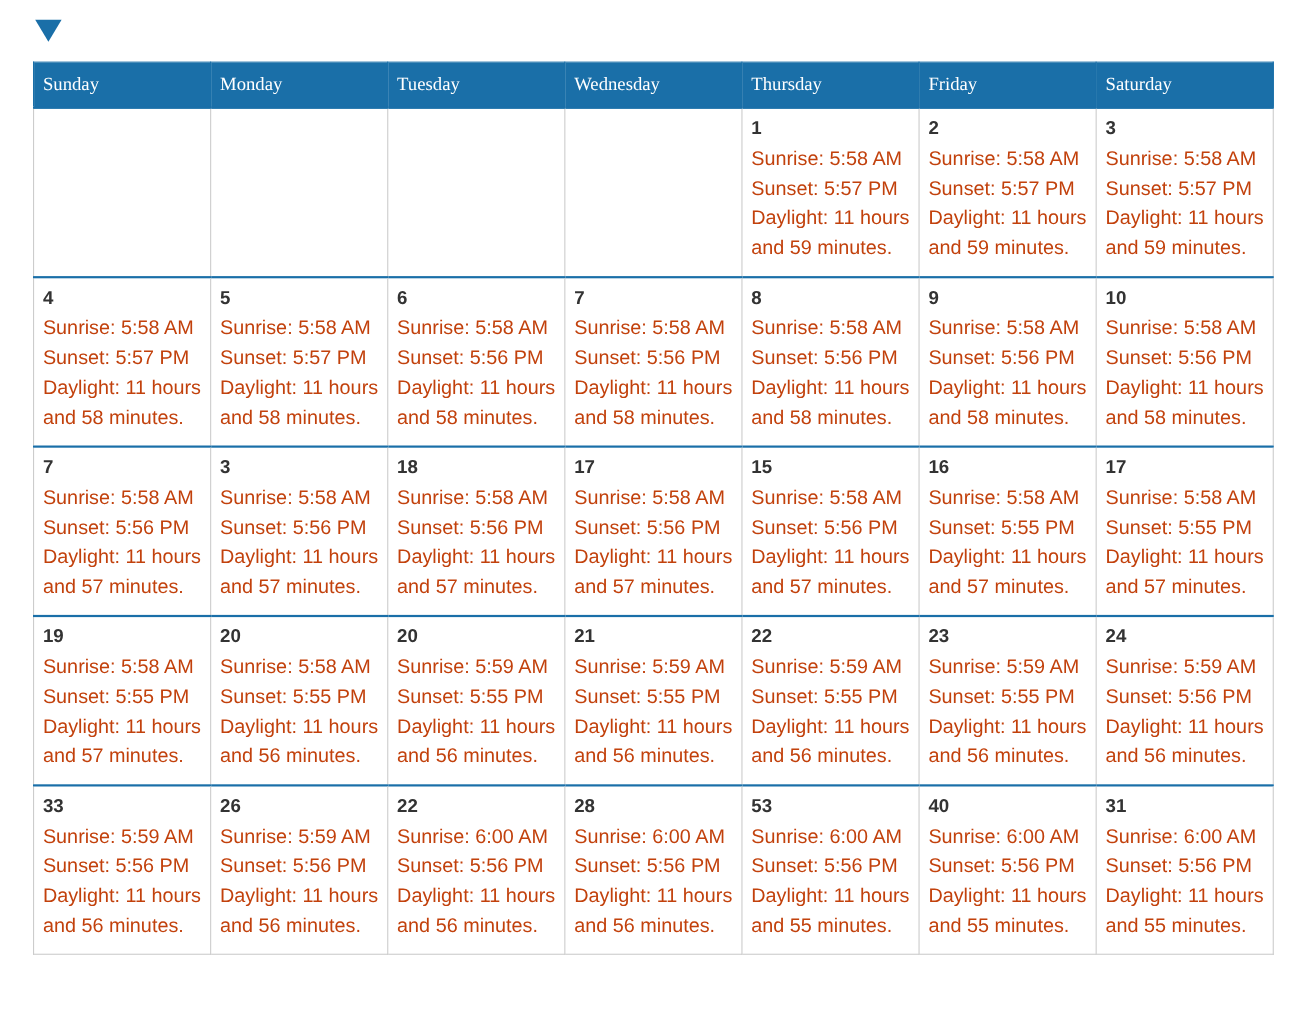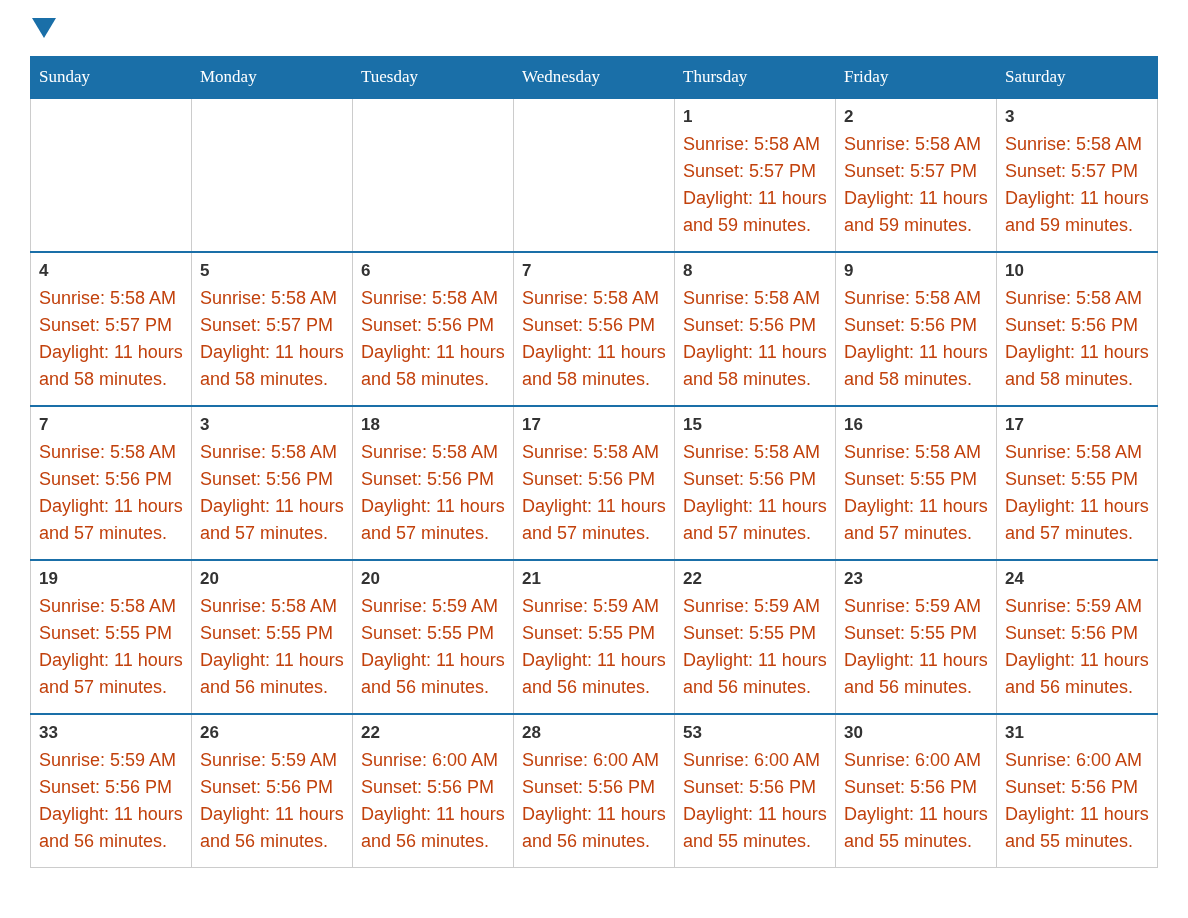--- a/index.html
+++ b/index.html
@@ -258,21 +258,21 @@
         </td>
         <td>
           <div class="day-number">28</div>
           <div class="day-info">Sunrise: 6:00 AM<br>Sunset: 5:56 PM<br>Daylight: 11 hours and 56 minutes.</div>
         </td>
         <td>
           <div class="day-number">53</div>
           <div class="day-info">Sunrise: 6:00 AM<br>Sunset: 5:56 PM<br>Daylight: 11 hours and 55 minutes.</div>
         </td>
         <td>
-          <div class="day-number">30</div>
+          <div class="day-number">40</div>
           <div class="day-info">Sunrise: 6:00 AM<br>Sunset: 5:56 PM<br>Daylight: 11 hours and 55 minutes.</div>
         </td>
         <td>
           <div class="day-number">31</div>
           <div class="day-info">Sunrise: 6:00 AM<br>Sunset: 5:56 PM<br>Daylight: 11 hours and 55 minutes.</div>
         </td>
       </tr>
     </tbody>
 </table>
 

